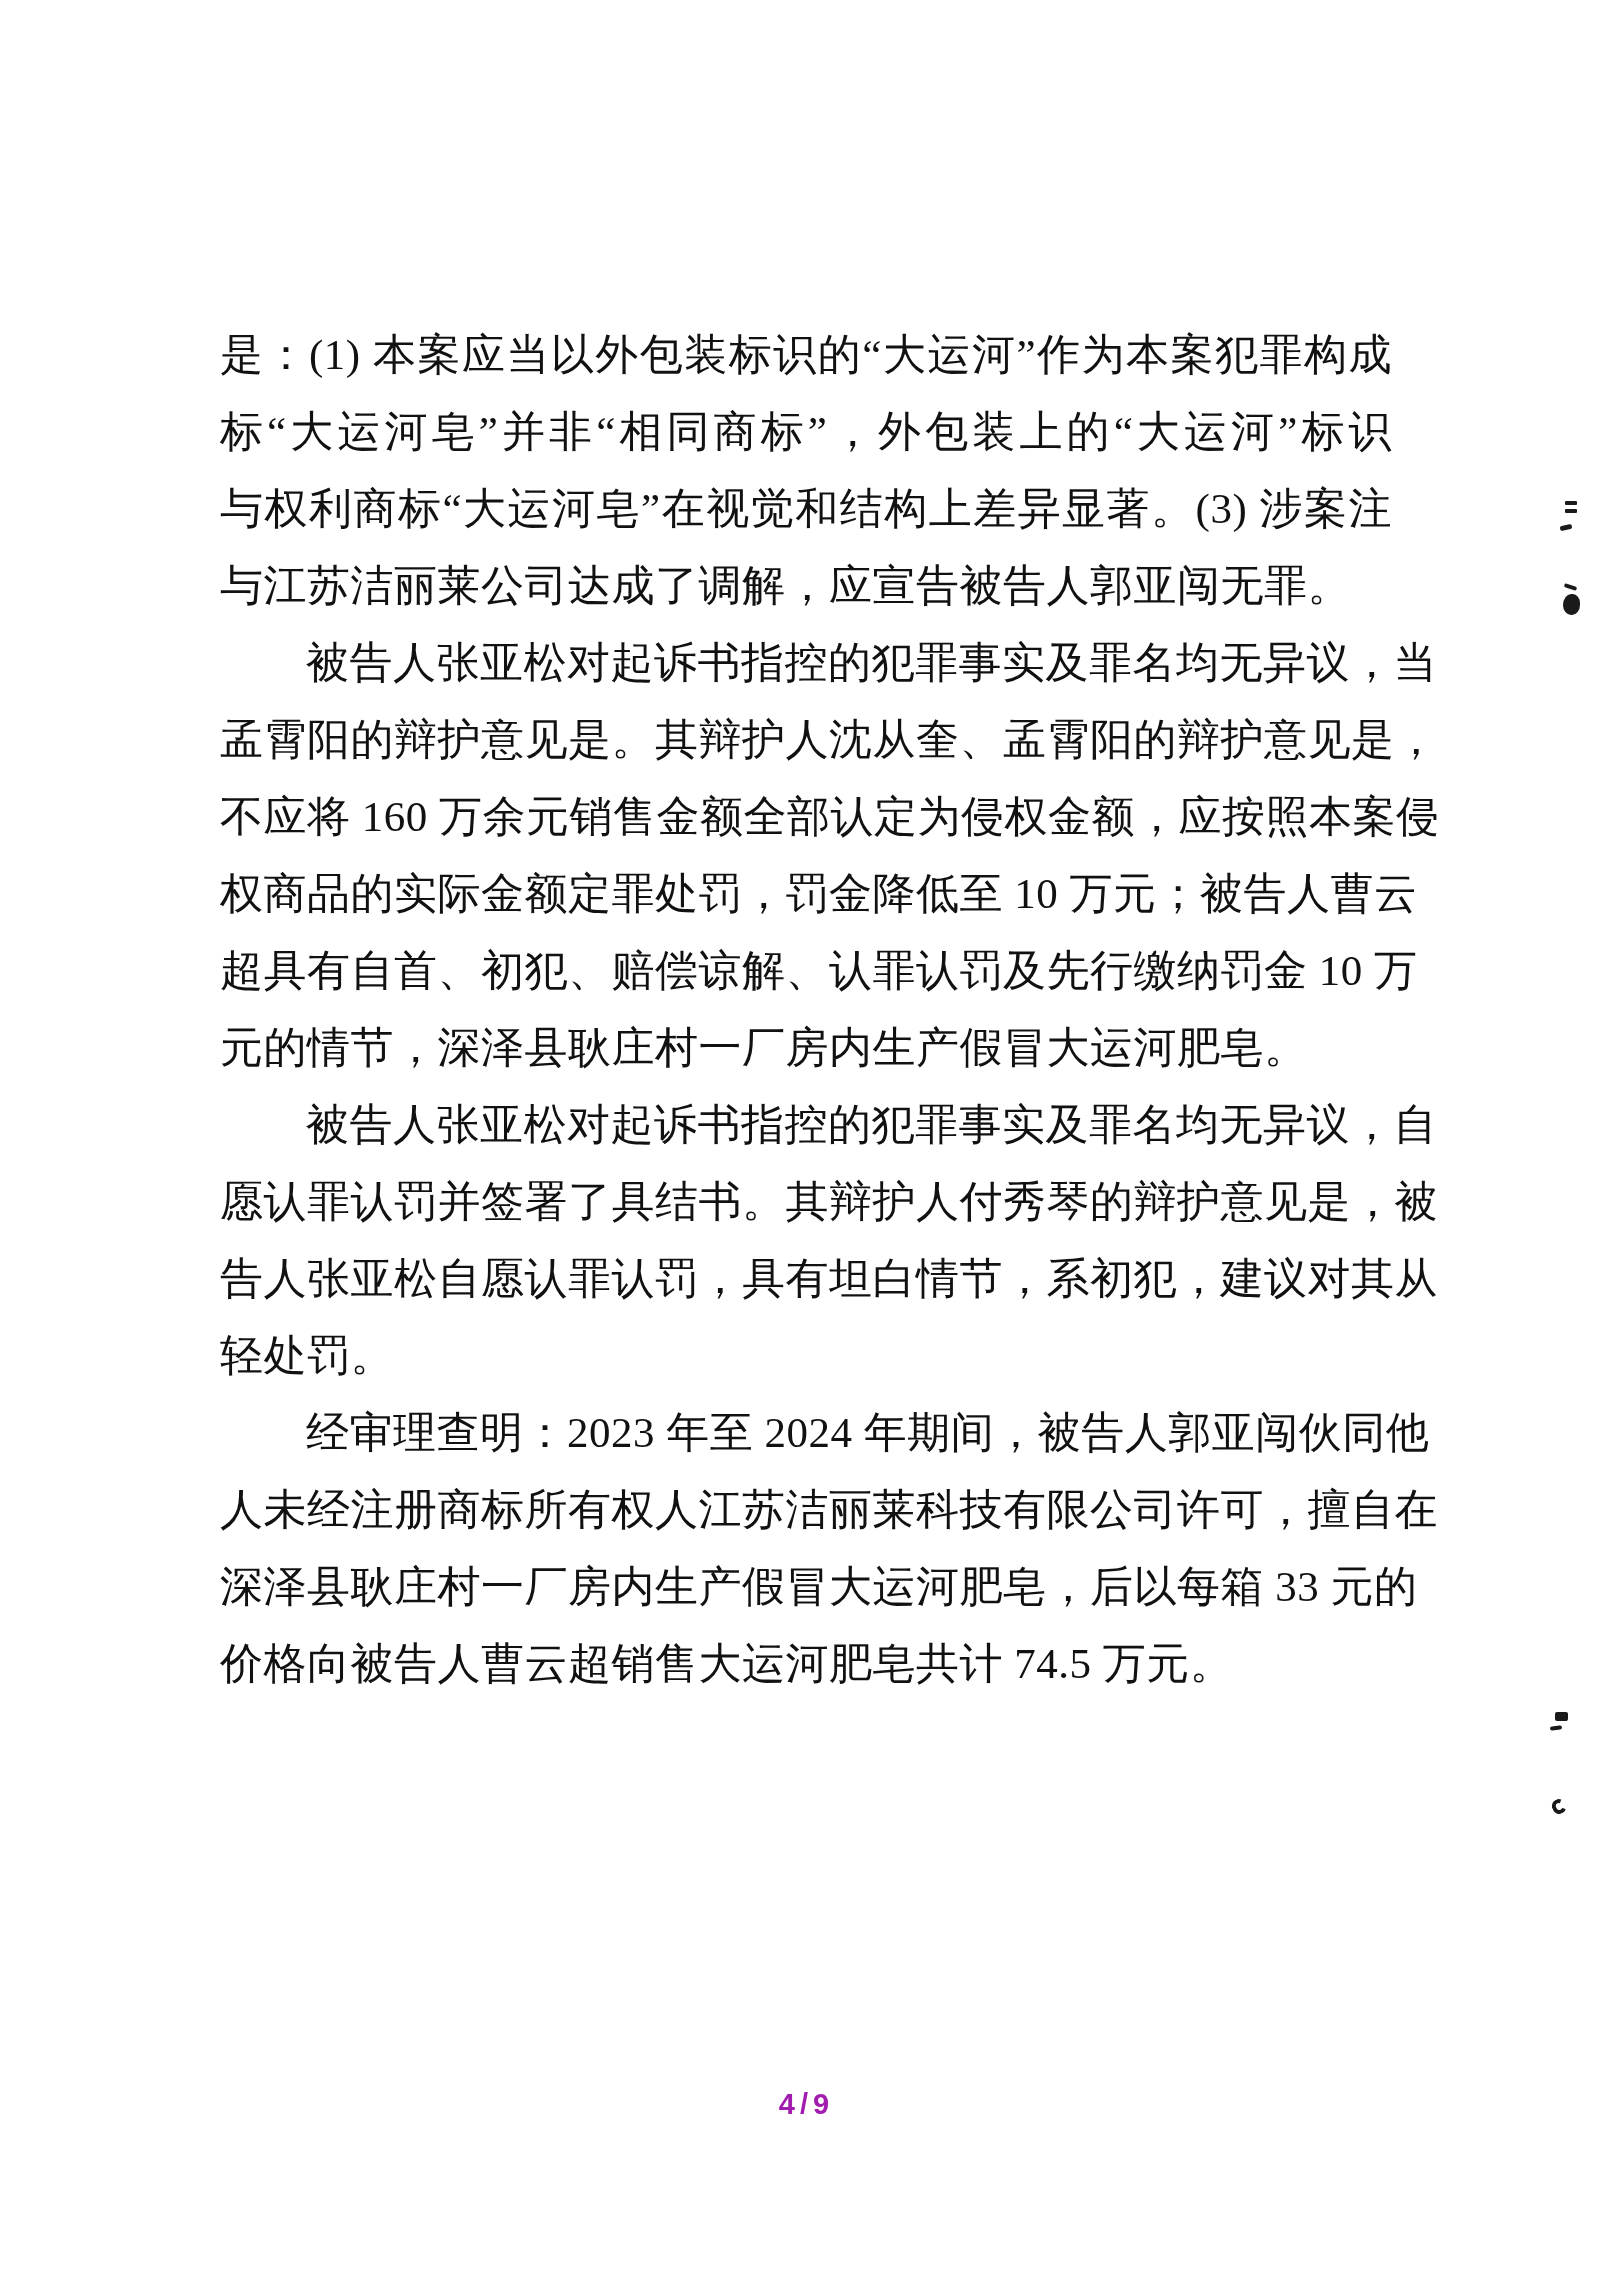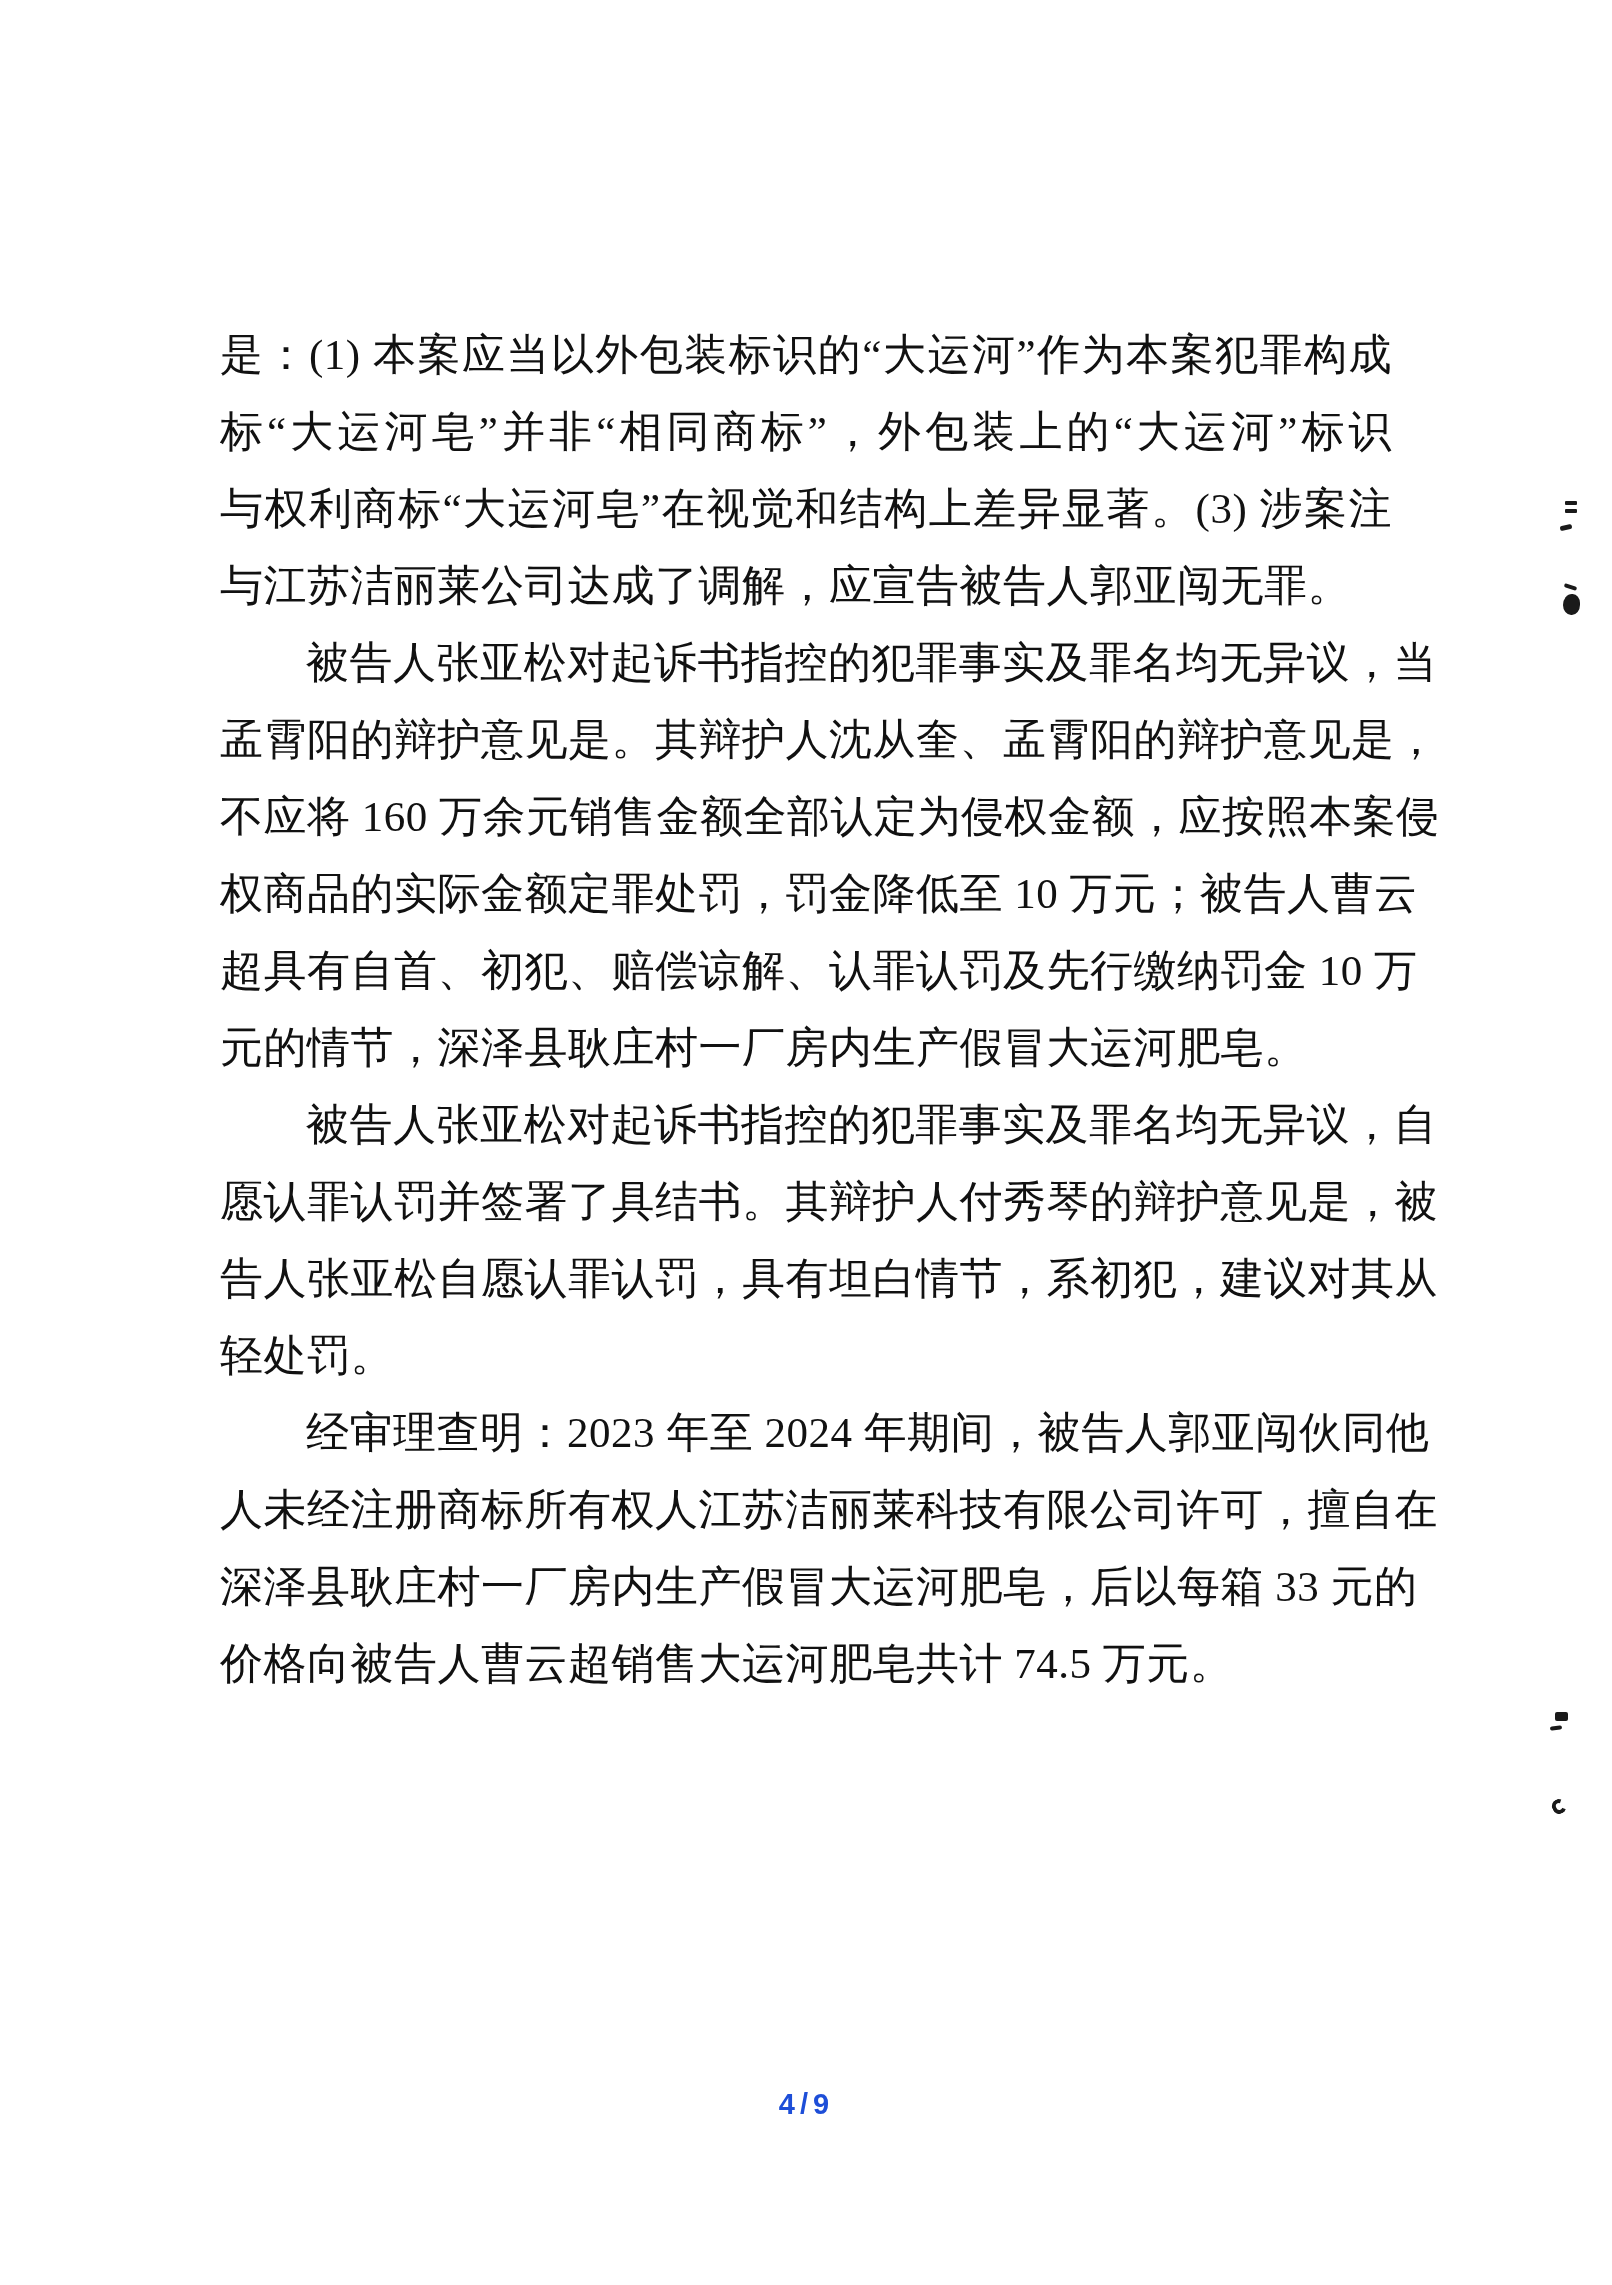--- a/index.html
+++ b/index.html
@@ -38,21 +38,21 @@
     position: absolute;
     left: 0; top: 2088px;
     width: 1613px;
     text-align: center;
   }
   .page-num {
     font-family: "Liberation Sans", "DejaVu Sans", sans-serif;
     font-weight: 700;
     font-size: 29px;
     letter-spacing: 5px;
-    color: #1d4ed8;
+    color: #a21caf;
   }
 
   
   .smudge { position: absolute; background: #1a1a1a; }
   .sm1 { left: 1565px; top: 501px; width: 12px; height: 4px; border-radius: 1px;
          box-shadow: 0 8px 0 0 #1a1a1a; }
   .sm2 { left: 1560px; top: 525px; width: 12px; height: 5px; border-radius: 2px;
          transform: rotate(-12deg); }
   .sm3 { left: 1563px; top: 594px; width: 17px; height: 21px;
          border-radius: 55% 45% 50% 50%; }

